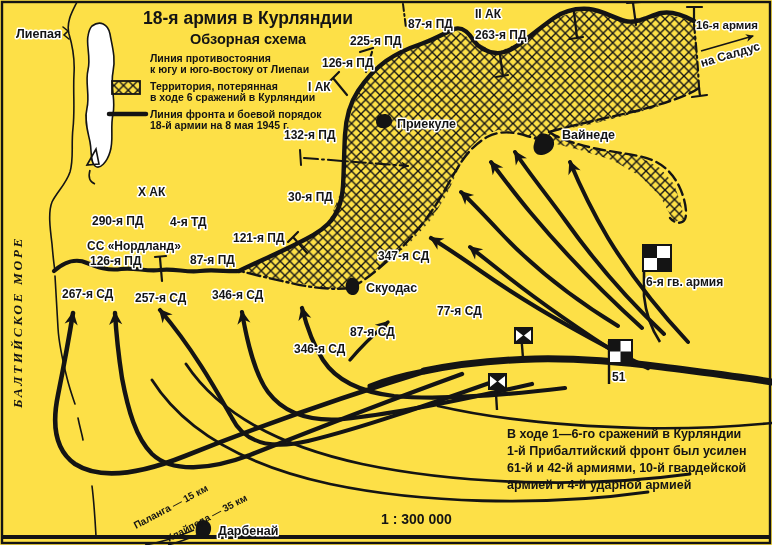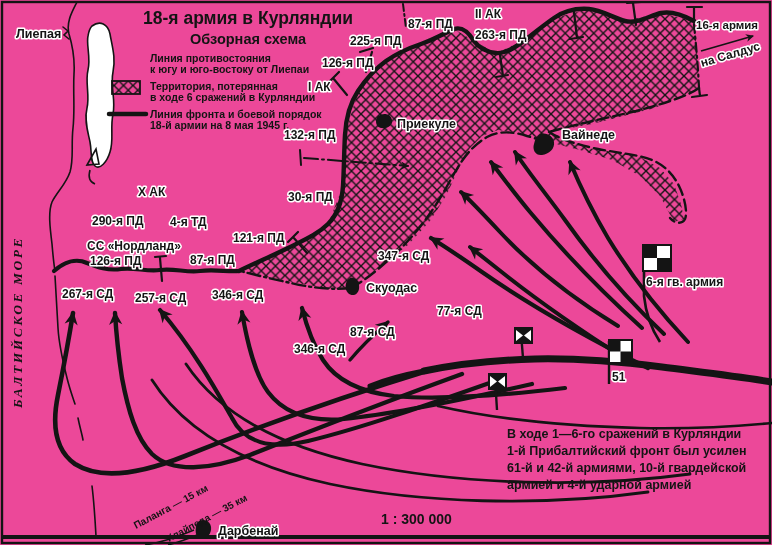--- a/index.html
+++ b/index.html
@@ -1,16 +1,16 @@
 <!DOCTYPE html>
 <html><head>
 <meta charset="utf-8">
 <style>
   html,body{margin:0;padding:0;background:#e8e8e6;}
-  .stage{position:relative;width:772px;height:545px;background:#ec4899;overflow:hidden;
+  .stage{position:relative;width:772px;height:545px;background:#fde047;overflow:hidden;
          font-family:"Liberation Sans", sans-serif;}
   svg{position:absolute;left:0;top:0;display:block;}
   text{fill:#141414;}
   .ttl{font:700 17.5px "Liberation Sans",sans-serif;}
   .sub{font:700 14.5px "Liberation Sans",sans-serif;}
   .leg{font:700 10.5px "Liberation Sans",sans-serif;}
   .lbl{font:700 12px "Liberation Sans",sans-serif;paint-order:stroke;stroke:#fff;stroke-width:3px;stroke-linejoin:round;}
   .city{font:700 12.5px "Liberation Sans",sans-serif;paint-order:stroke;stroke:#fff;stroke-width:3px;stroke-linejoin:round;}
   .sm{font:700 11.5px "Liberation Sans",sans-serif;paint-order:stroke;stroke:#fff;stroke-width:3px;stroke-linejoin:round;}
   .rot{font:700 10px "Liberation Sans",sans-serif;}

